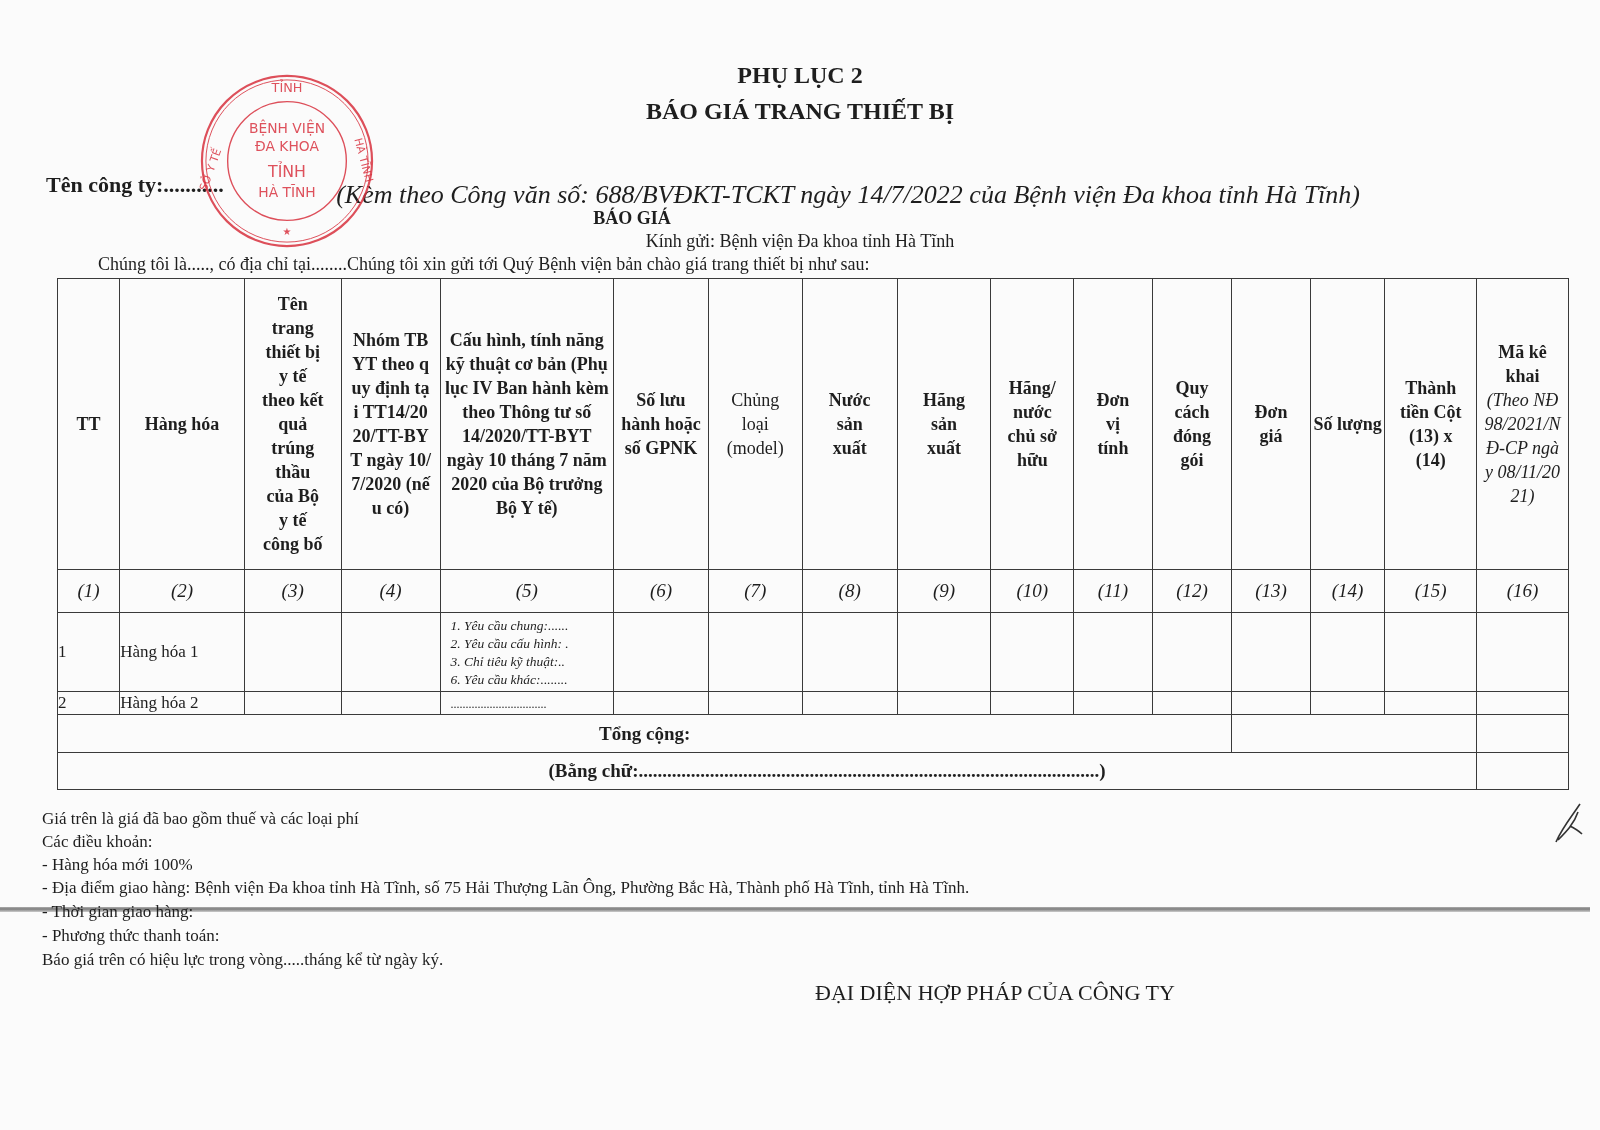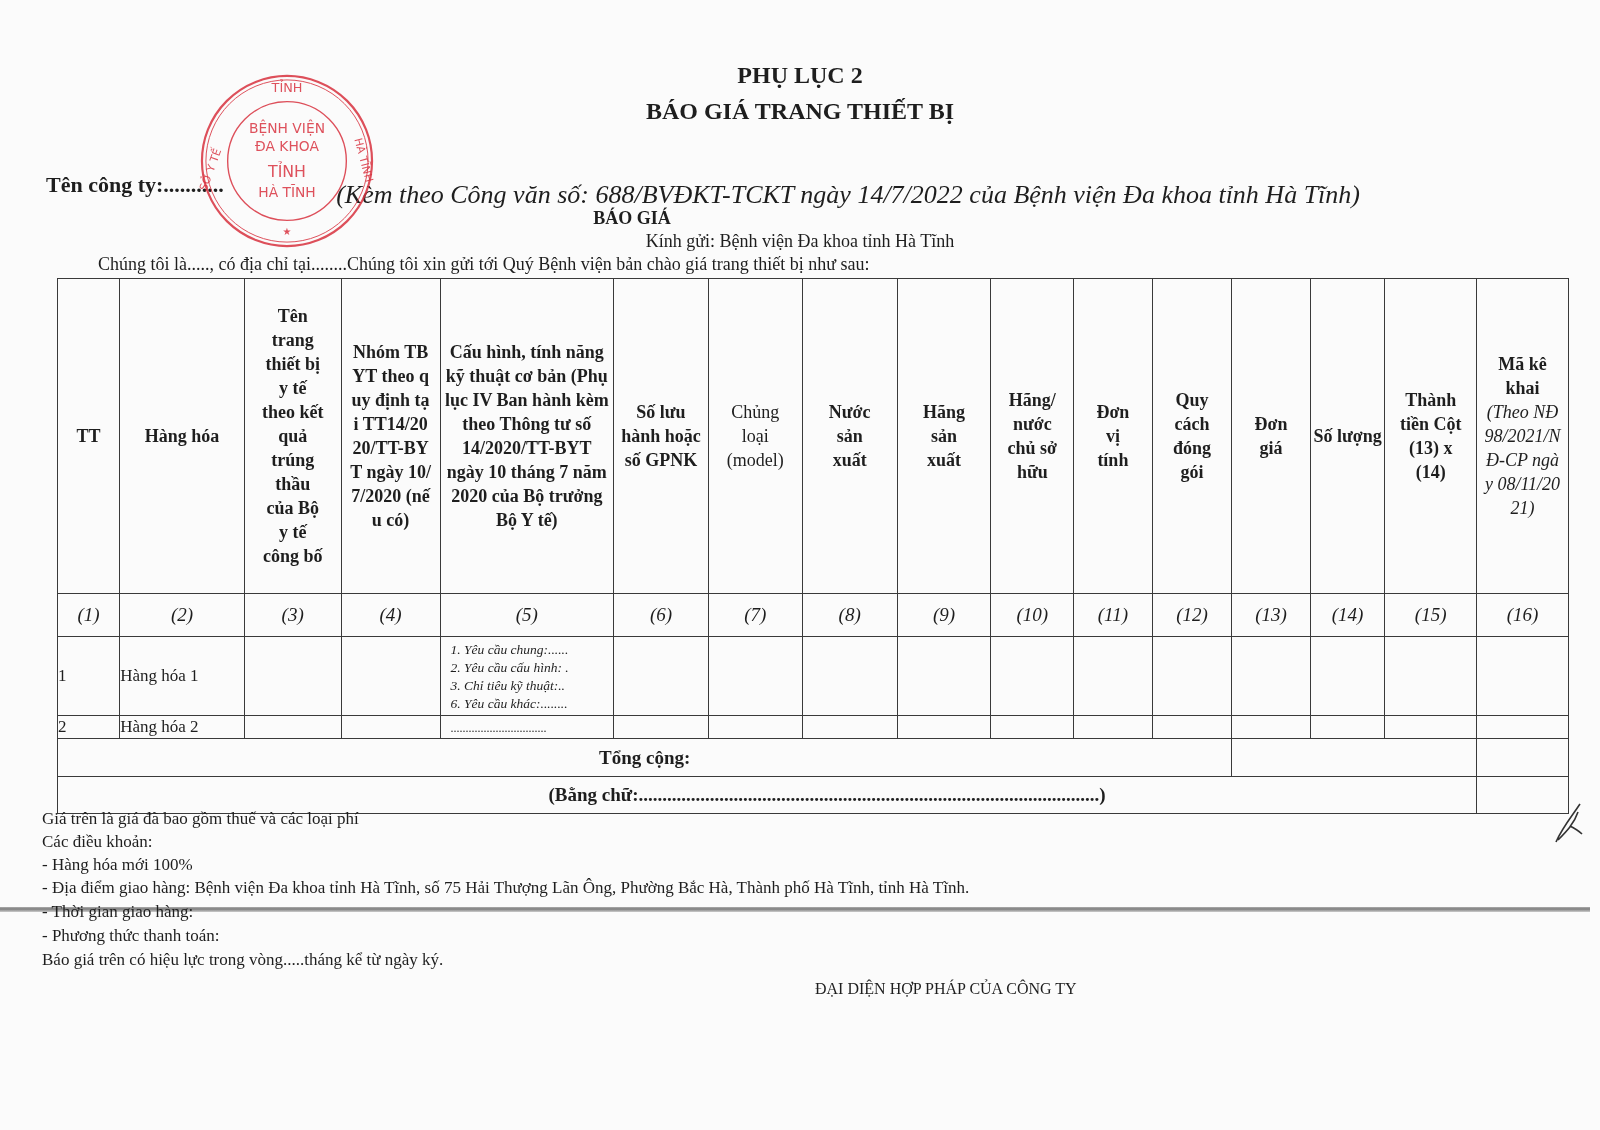--- a/index.html
+++ b/index.html
@@ -44,21 +44,21 @@
   .spec-list { font-size: 13.5px; line-height: 18px; padding: 2px 0 0 10px; font-style: italic; }
   .spec-list div { white-space: nowrap; }
   .dots { font-size: 12px; padding-left: 10px; letter-spacing: 0; }
   .total-row td { height: 37px; }
   .total-label { text-align: center; font-weight: bold; font-size: 19px; }
   .words-row td { height: 36px; margin-top: 46px; }
   .words-label { font-weight: bold; font-size: 19px; text-align: center; padding-left: 120px !important; }
 
   
   .note-line { left: 42px; font-size: 17px; }
-  #sign-title { left: 815px; top: 980px; font-size: 16px; }
+  #sign-title { left: 815px; top: 980px; font-size: 22px; }
 
   
   #scan-line {
     left: 0; top: 907px; width: 1590px; height: 5px;
     background: linear-gradient(to bottom, #9a9a9a, #5e5e5e 40%, #c0c0c0);
     opacity: 0.8;
   }
 
   
   #stamp { left: 198px; top: 72px; width: 178px; height: 178px; }
@@ -126,21 +126,21 @@
       <th style="padding:0 6px"><span>Số lưu hành hoặc số GPNK</span></th>
       <th style="font-weight:normal;padding:0 8px"><span>Chủng loại (model)</span></th>
       <th style="padding:0 16px"><span>Nước sản xuất</span></th>
       <th style="padding:0 16px"><span>Hãng sản xuất</span></th>
       <th style="padding:0 6px"><span>Hãng/ nước chủ sở hữu</span></th>
       <th style="padding:0 18px"><span>Đơn vị tính</span></th>
       <th style="padding:0 14px"><span>Quy cách đóng gói</span></th>
       <th style="padding:0 14px"><span>Đơn giá</span></th>
       <th><span>Số lượng</span></th>
       <th style="padding:0 10px"><span>Thành tiền Cột (13) x (14)</span></th>
-      <th style="padding:12px 6px">
+      <th style="padding:0 6px">
         <span>Mã kê khai</span><br>
         <span class="note" style="word-break:break-all">(Theo NĐ98/2021/NĐ-CP ngày 08/11/2021)</span>
       </th>
     </tr>
   </thead>
   <tbody>
     <tr class="num-row">
       <td>(1)</td>
       <td>(2)</td>
       <td>(3)</td>

